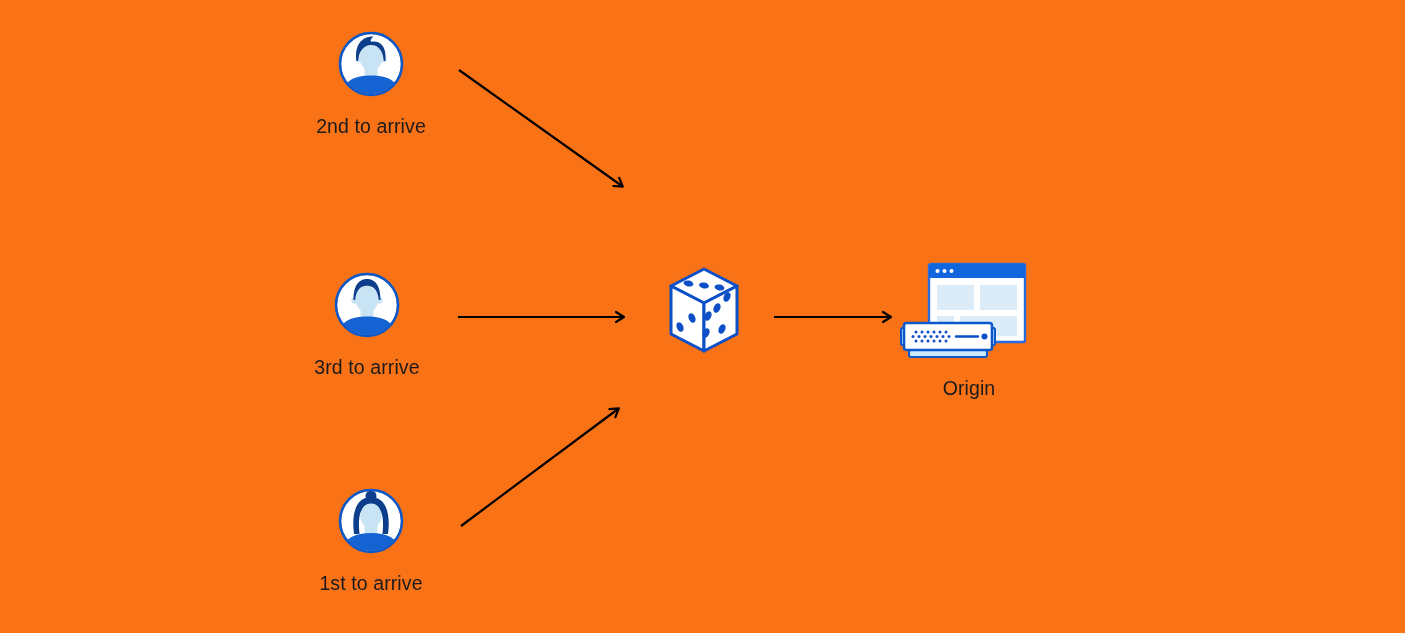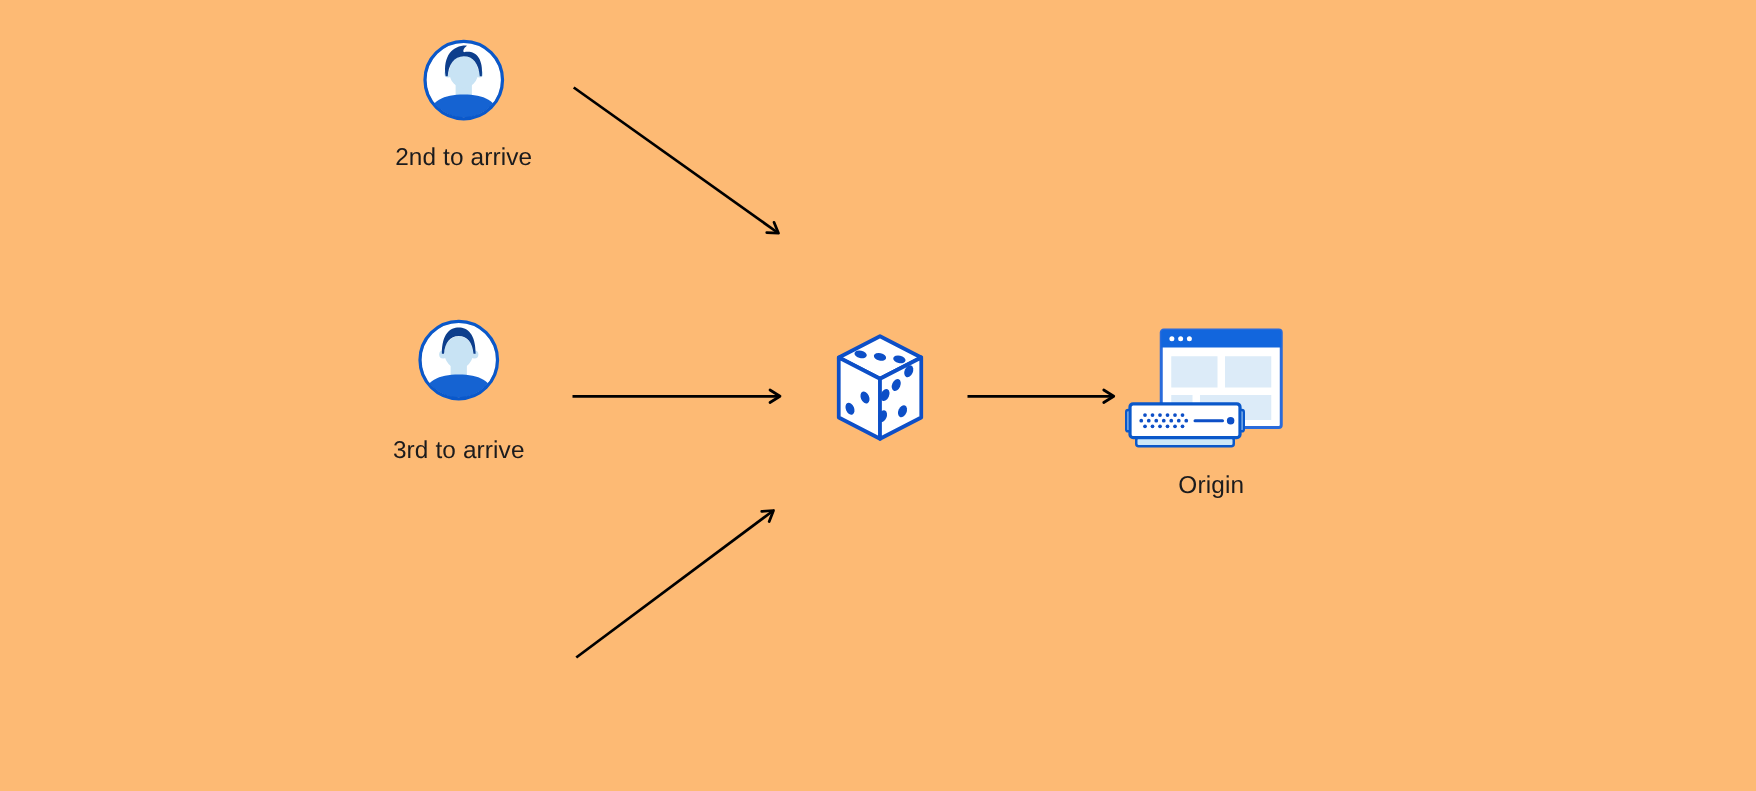--- a/index.html
+++ b/index.html
@@ -1,17 +1,17 @@
 <!DOCTYPE html>
 <html><head>
 <meta charset="utf-8">
 <style>
   html,body{margin:0;padding:0;background:#fff;}
   .canvas{
-    position:relative;width:1405px;height:633px;background:#fdba74;overflow:hidden;
+    position:relative;width:1405px;height:633px;background:#f97316;overflow:hidden;
     font-family:"Liberation Sans", sans-serif;color:#1b1b1d;
   }
   .arrow-layer{position:absolute;left:0;top:0;width:1405px;height:633px;}
   .node{position:absolute;display:flex;flex-direction:column;align-items:center;}
   .node-label{
     margin-top:18px;font-size:19.5px;line-height:23px;color:#1b1b1d;
     white-space:nowrap;text-align:center;font-weight:400;letter-spacing:0.1px;
   }
   .icon-wrap{line-height:0;}
 </style>
@@ -48,21 +48,21 @@
           <ellipse cx="33" cy="26.5" rx="11.5" ry="13" fill="#c8e3f4"></ellipse>
           <path d="M18.5,30 C16,13 25,5 35.5,5.5 C33,7.5 32,9.5 33.2,10.8 C42,9 48.8,15 47.5,30 L45.8,30 C45,20 40.5,14 33,14 C25.5,14 20.5,21 20.2,30 Z" fill="#0d3e8c"></path>
           <path d="M3,66 C5,50 16,44.5 33,44.5 C50,44.5 61,50 63,66 Z" fill="#1563d2"></path>
         </g>
         <circle cx="33" cy="33" r="31" fill="none" stroke="#0a58ca" stroke-width="2.6"></circle>
       </svg>
     </span>
     <div class="node-label">2nd to arrive</div>
   </div>
 
-  <div class="node" style="left:272px;top:255px;width:190px;gap:10px;">
+  <div class="node" style="left:272px;top:272px;width:190px;">
     <span class="icon-wrap">
       <svg width="66" height="66" viewBox="0 0 66 66" xmlns="http://www.w3.org/2000/svg">
         <defs>
             <clipPath id="clipA2">
               <circle cx="33" cy="33" r="30"></circle>
             </clipPath>
           </defs>
         <g clip-path="url(#clipA2)">
           <rect width="66" height="66" fill="#ffffff"></rect>
           <rect x="26.5" y="32" width="13" height="16" fill="#c8e3f4"></rect>
@@ -71,20 +71,42 @@
           <ellipse cx="33" cy="27" rx="11.5" ry="13" fill="#c8e3f4"></ellipse>
           <path d="M19.5,28 C19.5,12 26,7 33,7 C40,7 46.5,12 46.5,28 L44.8,28 C44,19 40,13.8 33,13.8 C26,13.8 22,19 21.2,28 Z" fill="#0d3e8c"></path>
           <path d="M3,66 C5,50 16,44.5 33,44.5 C50,44.5 61,50 63,66 Z" fill="#1563d2"></path>
         </g>
         <circle cx="33" cy="33" r="31" fill="none" stroke="#0a58ca" stroke-width="2.6"></circle>
       </svg>
     </span>
     <div class="node-label">3rd to arrive</div>
   </div>
 
+  <div class="node" style="left:276px;top:488px;width:190px;">
+    <span class="icon-wrap">
+      <svg width="66" height="66" viewBox="0 0 66 66" xmlns="http://www.w3.org/2000/svg">
+        <defs>
+            <clipPath id="clipA3">
+              <circle cx="33" cy="33" r="30"></circle>
+            </clipPath>
+          </defs>
+        <g clip-path="url(#clipA3)">
+          <rect width="66" height="66" fill="#ffffff"></rect>
+          <circle cx="33" cy="8" r="5.5" fill="#0d3e8c"></circle>
+          <path d="M16,46 C12.5,19 22,9 33,9 C44,9 53.5,19 50,46 L44.5,46 C45.5,36 45.2,29 43.2,24.5 C36.5,28.5 27,28 22.8,23.5 C20.8,29 20.5,36 21.5,46 Z" fill="#0d3e8c"></path>
+          <rect x="26.5" y="33" width="13" height="15" fill="#c8e3f4"></rect>
+          <ellipse cx="33" cy="27.5" rx="10.8" ry="12.5" fill="#c8e3f4"></ellipse>
+          <path d="M22.2,25 C22.2,14.5 27,11 33,11 C39,11 43.8,14.5 43.8,25 C41,17.5 37.5,15.5 33,15.5 C28.5,15.5 25,17.5 22.2,25 Z" fill="#0d3e8c"></path>
+          <path d="M3,66 C5,50.5 16,45 33,45 C50,45 61,50.5 63,66 Z" fill="#1563d2"></path>
+        </g>
+        <circle cx="33" cy="33" r="31" fill="none" stroke="#0a58ca" stroke-width="2.6"></circle>
+      </svg>
+    </span>
+    <div class="node-label">1st to arrive</div>
+  </div>
 
   <div class="node" style="left:668px;top:267px;">
     <span class="icon-wrap">
       <svg width="72" height="86" viewBox="0 0 72 86" xmlns="http://www.w3.org/2000/svg">
         <g fill="#ffffff" stroke="#0d4fc7" stroke-width="3" stroke-linejoin="round">
           <path d="M36,2 L69,19 L36,36 L3,19 Z"></path>
           <path d="M3,19 L36,36 L36,84 L3,67 Z"></path>
           <path d="M36,36 L69,19 L69,67 L36,84 Z"></path>
         </g>
         <g fill="#0d4fc7">

